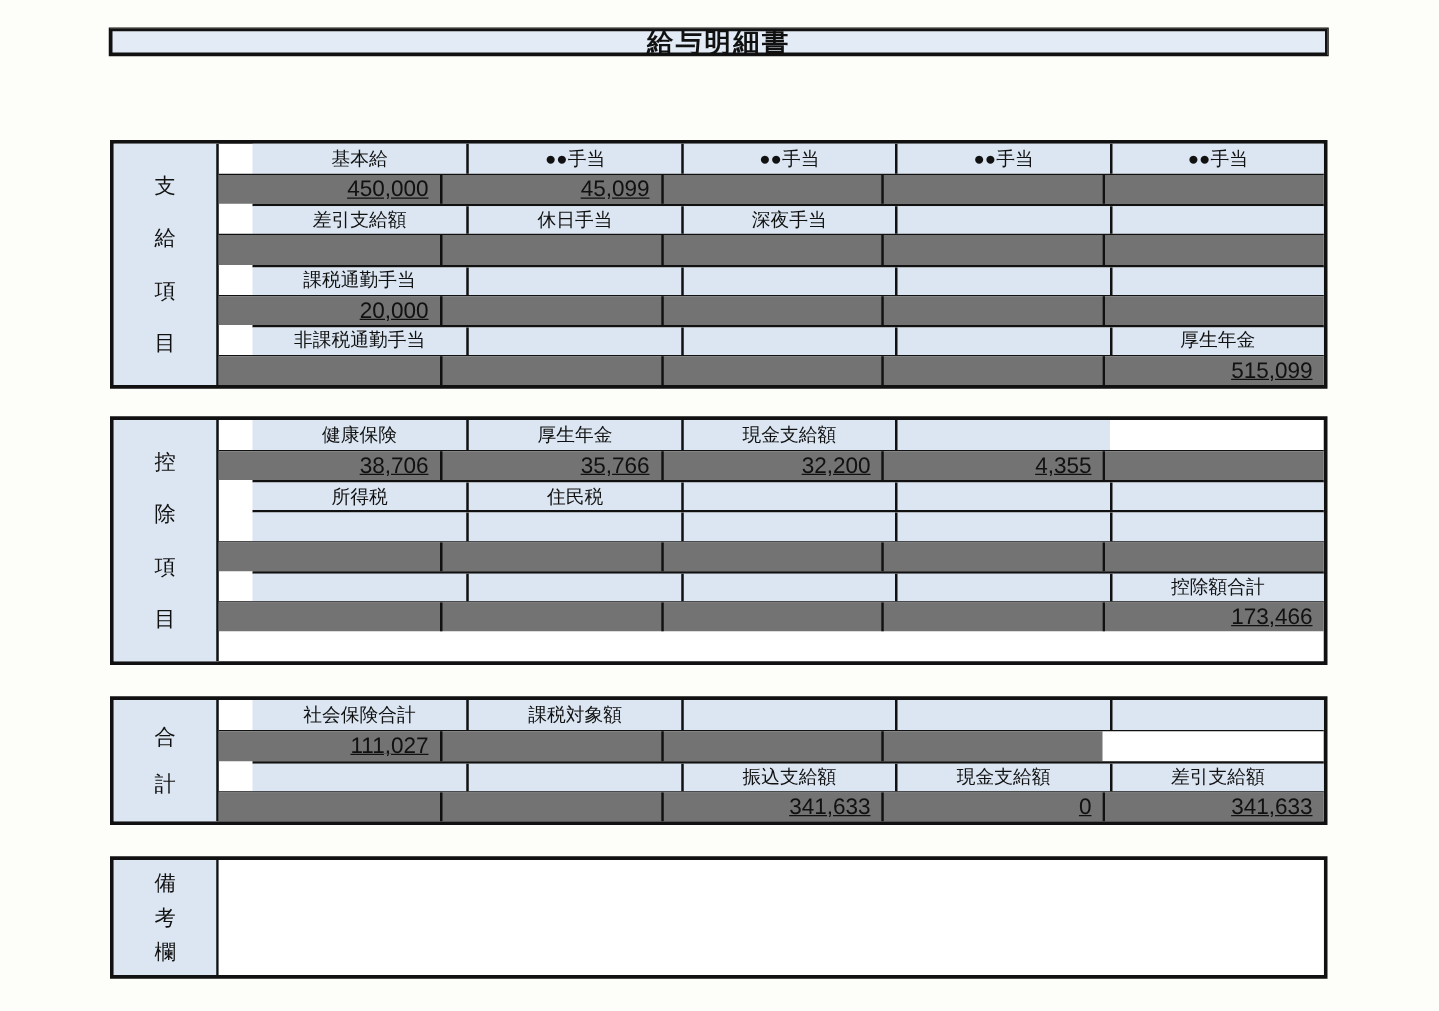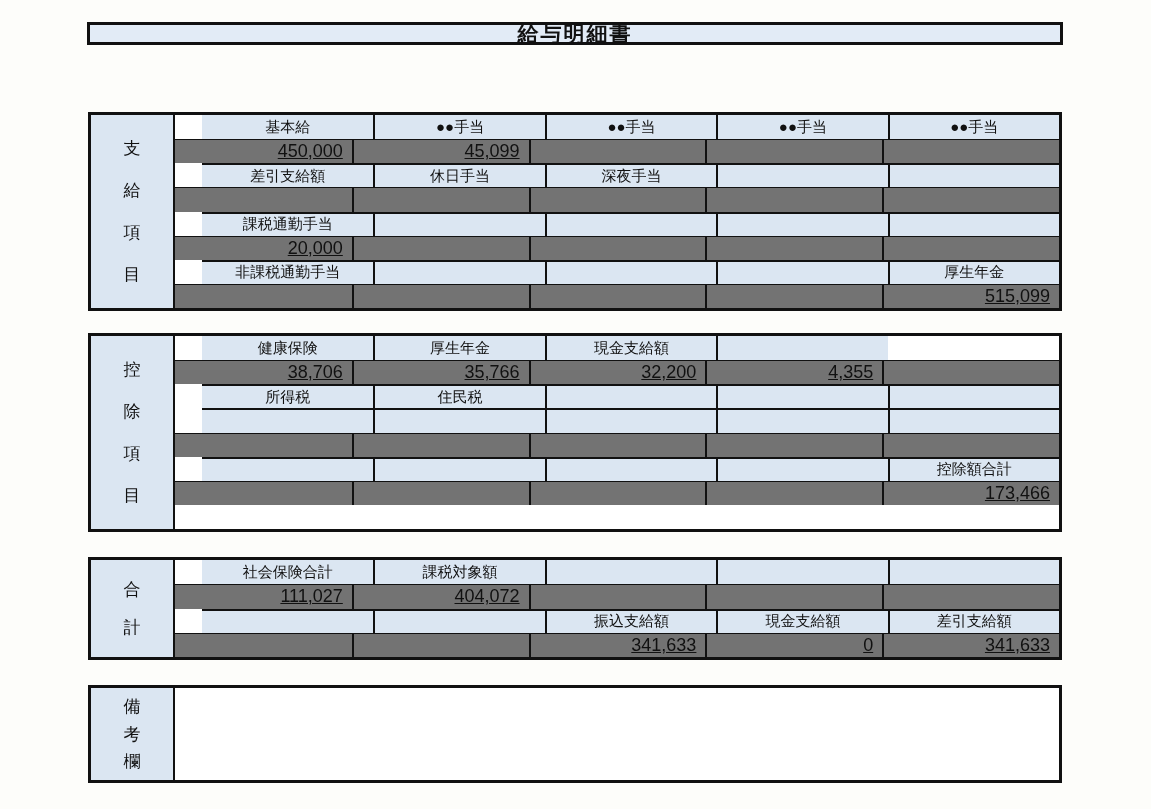--- a/index.html
+++ b/index.html
@@ -250,21 +250,20 @@
     <div class="grid" style="grid-template-rows: repeat(4, 1fr);">
         <div class="row label-row">
           <div class="cell">社会保険合計</div>
           <div class="cell">課税対象額</div>
           <div class="cell"></div>
           <div class="cell"></div>
           <div class="cell"></div>
         </div>
         <div class="row value-row">
           <div class="cell">111,027</div>
-          <div class="cell">404,072</div>
           <div class="cell"></div>
           <div class="cell"></div>
           <div class="cell"></div>
         </div>
         <div class="row label-row">
           <div class="cell"></div>
           <div class="cell"></div>
           <div class="cell">振込支給額</div>
           <div class="cell">現金支給額</div>
           <div class="cell">差引支給額</div>

